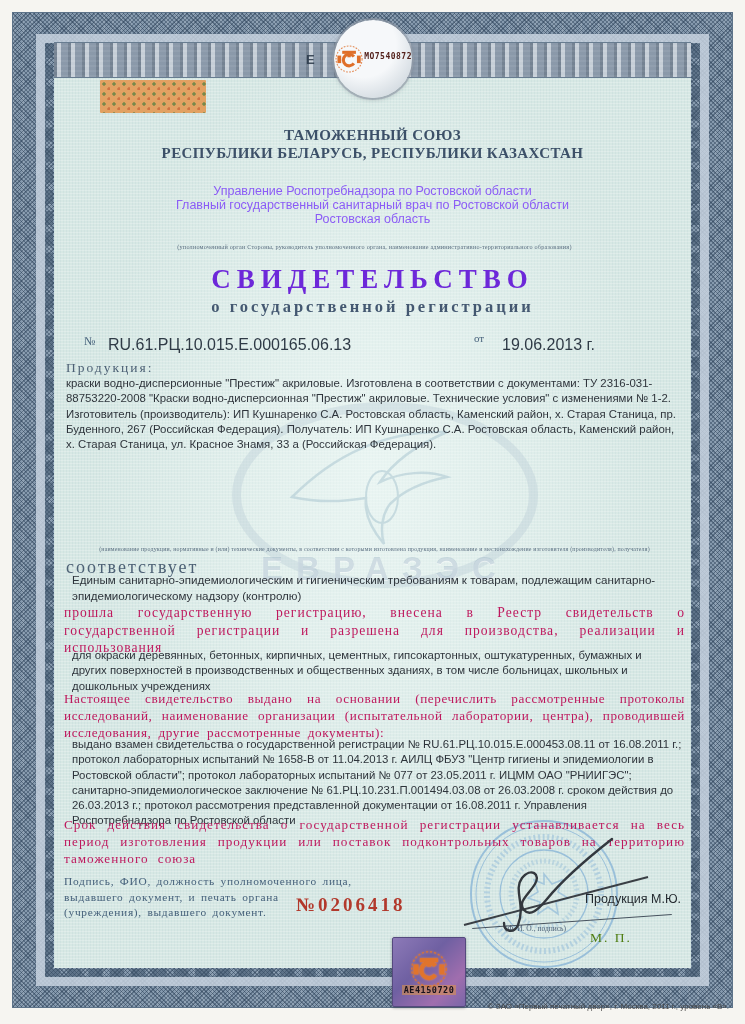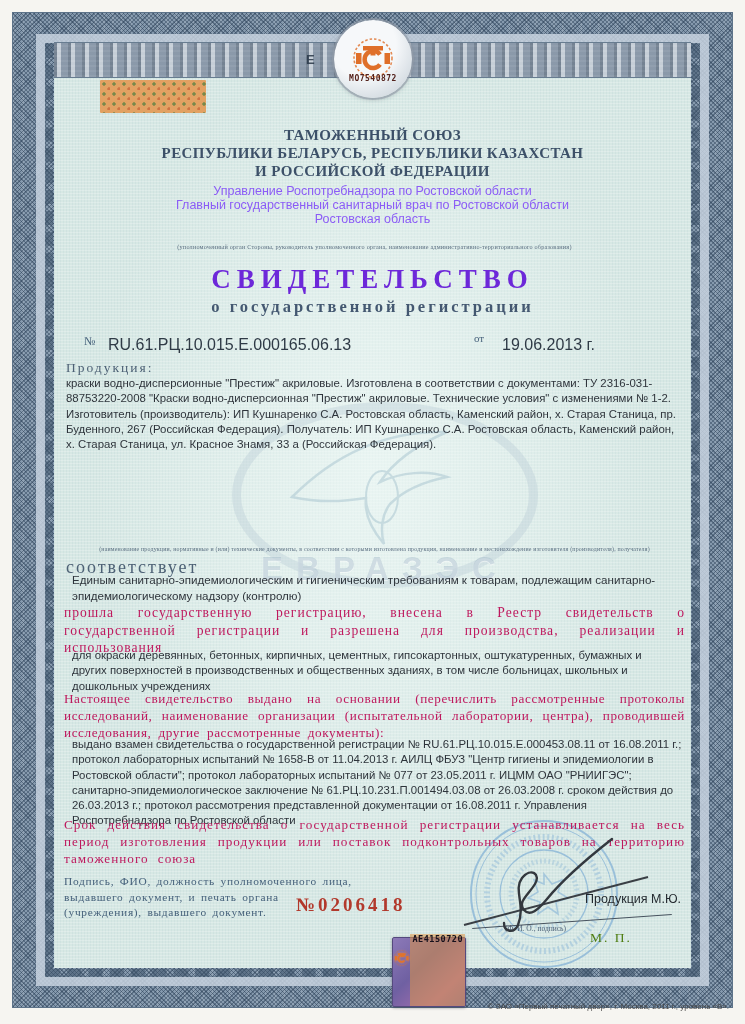--- a/index.html
+++ b/index.html
@@ -26,29 +26,29 @@
     background-image:
       repeating-linear-gradient(90deg, rgba(46,62,82,.35) 0 3px, rgba(233,238,243,.55) 3px 7px, rgba(120,136,156,.45) 7px 14px),
       repeating-linear-gradient(0deg, rgba(255,255,255,.12) 0 2px, transparent 2px 5px);
     border-top:1px solid #677c90;border-bottom:1px solid #677c90;}
   .band-letter{position:absolute;left:252px;top:9px;font-family:"Liberation Sans",sans-serif;
     font-weight:bold;font-size:13px;color:rgba(40,54,70,.85);}
   
   .sticker-top{position:absolute;left:334px;top:20px;width:78px;height:78px;border-radius:50%;z-index:5;
     background:radial-gradient(circle at 38% 32%, #f6f8fa 0 45%, #dde3e8 70%, #c3ccd4 100%);
     box-shadow:0 0 0 2px rgba(150,160,172,.65), 0 1px 5px rgba(30,40,55,.35);
-    display:flex;flex-direction:column;align-items:center;justify-content:center;}
+    display:flex;flex-direction:row;align-items:center;justify-content:center;}
   .sticker-top .serial{font-family:"DejaVu Sans Mono",monospace;font-size:8px;font-weight:bold;
     color:#54221c;letter-spacing:.5px;margin-top:-6px;}
   .ts-emblem{color:#df6f2a;}
   .sticker-bottom{position:absolute;left:392px;top:937px;width:72px;height:68px;z-index:6;
     background:linear-gradient(135deg,#8d7ab8 0%,#6f60a2 40%,#a06eae 75%,#7a66a8 100%);
     background-blend-mode:normal;border:1px solid #55497e;border-radius:2px;
     box-shadow:0 1px 3px rgba(20,20,40,.4);
-    display:flex;justify-content:center;}
+    display:flex;flex-direction:column;align-items:center;justify-content:center;}
   .sticker-bottom .serial{font-family:"DejaVu Sans Mono",monospace;font-size:8.5px;font-weight:bold;
     color:#16101c;background:rgba(222,150,70,.55);padding:0 2px;margin-top:-4px;letter-spacing:.5px;}
   .sticker-bottom .ts-emblem{color:#e0742c;filter:drop-shadow(0 0 1px rgba(255,140,50,.8));}
   
   .orange-strip{position:absolute;left:100px;top:80px;width:106px;height:33px;z-index:3;
     background-color:#e49a55;
     background-image:
       radial-gradient(circle 2px at 4px 4px, rgba(80,120,50,.8) 0 1.4px, transparent 2px),
       radial-gradient(circle 2px at 9px 9px, rgba(200,90,40,.8) 0 1.4px, transparent 2px);
     background-size:10px 10px;opacity:.9;border-radius:1px;}
@@ -106,21 +106,20 @@
       <rect x="33.5" y="17" width="5.5" height="11" fill="currentColor"></rect>
       <path d="M29 18.5 a8.5 8.5 0 1 0 0 10" fill="none" stroke="currentColor" stroke-width="4.5"></path>
     </svg>
     <span class="serial">МО7540872</span>
   </div>
 
   <div class="orange-strip"></div>
 
   <div class="abs hdr" style="top:126px;">ТАМОЖЕННЫЙ СОЮЗ</div>
   <div class="abs hdr" style="top:144px;">РЕСПУБЛИКИ БЕЛАРУСЬ, РЕСПУБЛИКИ КАЗАХСТАН</div>
-  <div class="abs hdr" style="top:162px;">И РОССИЙСКОЙ ФЕДЕРАЦИИ</div>
   <div class="abs sub-hdr" style="top:184px;">Управление Роспотребнадзора по Ростовской области</div>
   <div class="abs sub-hdr" style="top:198px;">Главный государственный санитарный врач по Ростовской области</div>
   <div class="abs sub-hdr" style="top:212px;">Ростовская область</div>
   <div class="abs tiny-cap" style="top:243px;">(уполномоченный орган Стороны, руководитель уполномоченного органа, наименование административно-территориального образования)</div>
 
   <div class="abs doc-title" style="top:264px;">СВИДЕТЕЛЬСТВО</div>
   <div class="abs doc-subtitle" style="top:297px;">о государственной регистрации</div>
 
   <div class="abs serif-sl" style="top:334px;left:84px;font-size:12px;">№</div>
   <div class="abs num-sans" style="top:336px;left:108px;">RU.61.РЦ.10.015.Е.000165.06.13</div>

